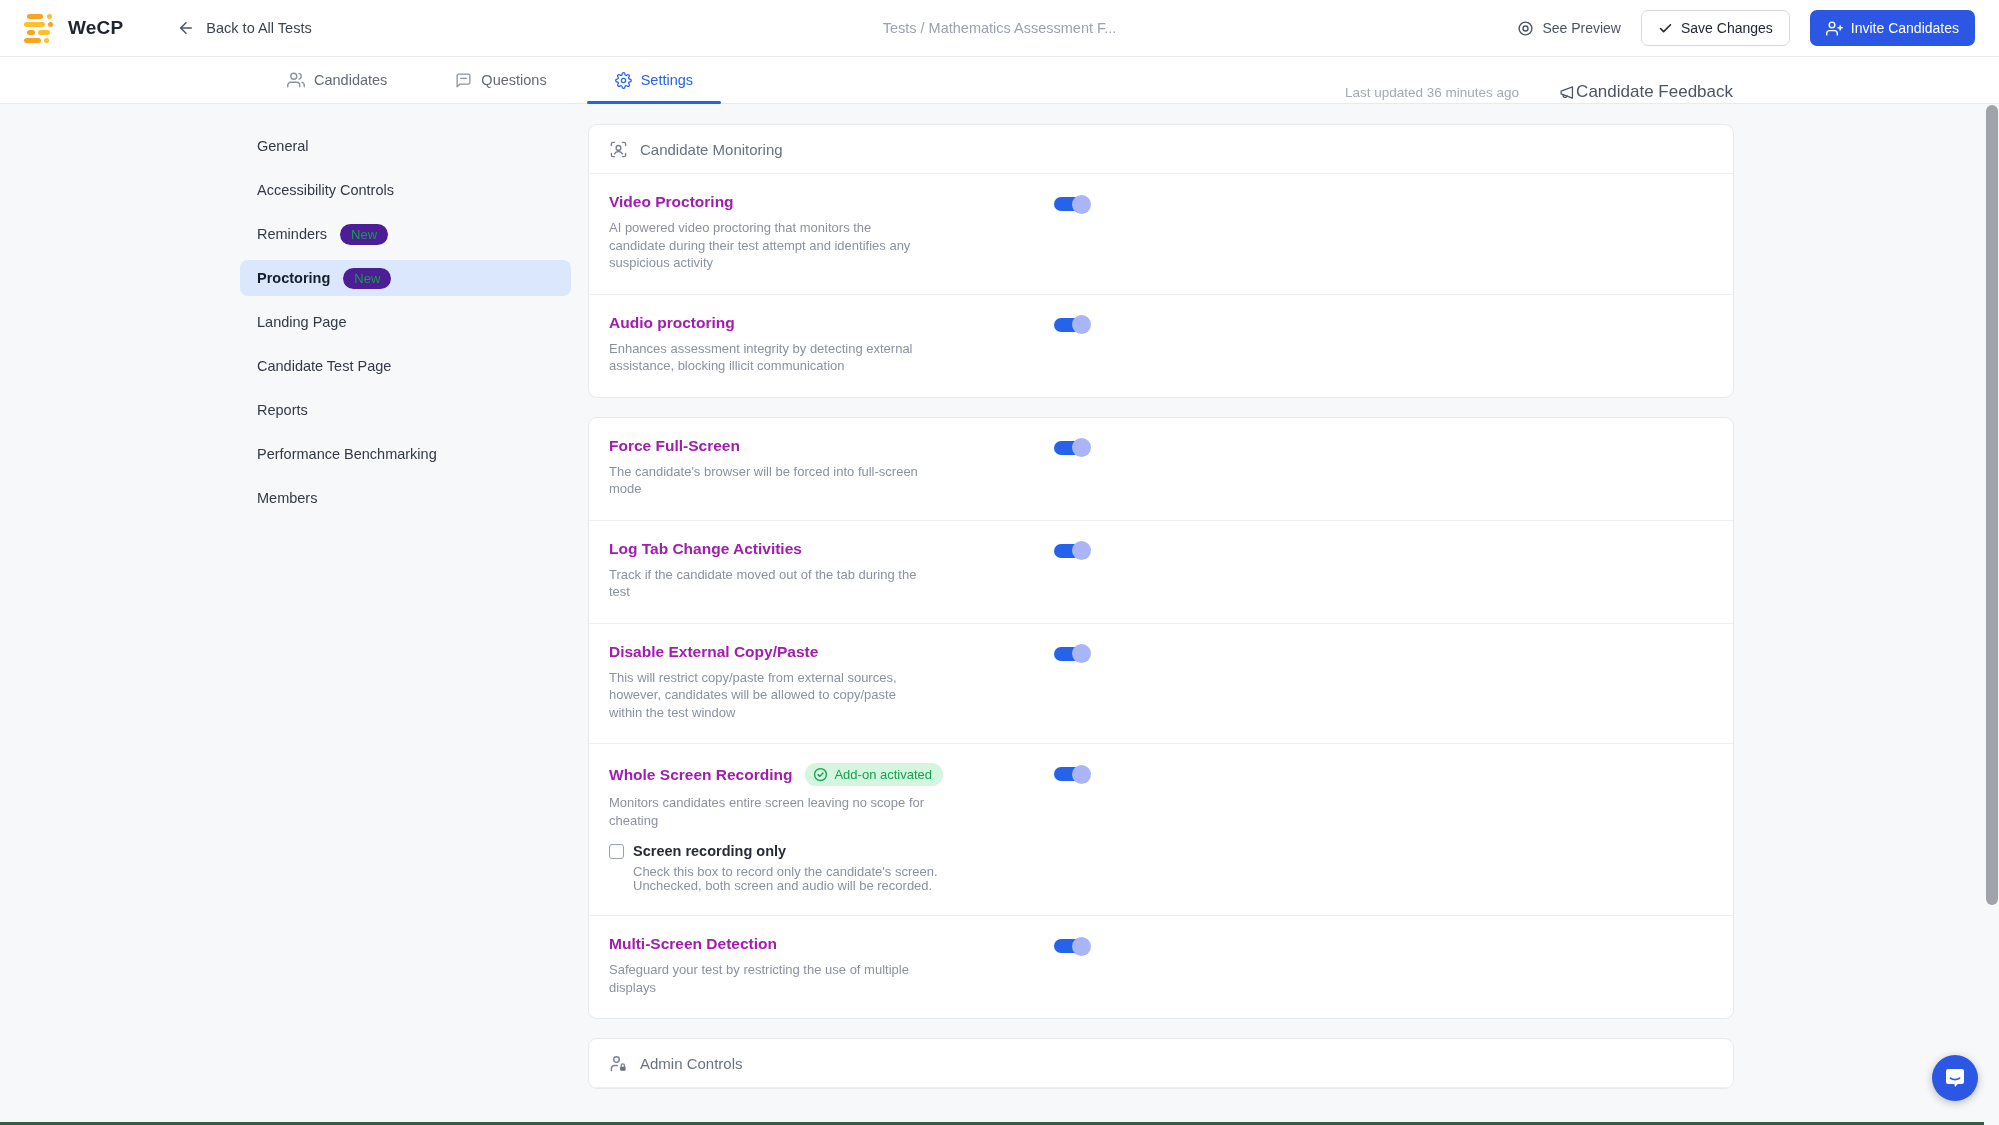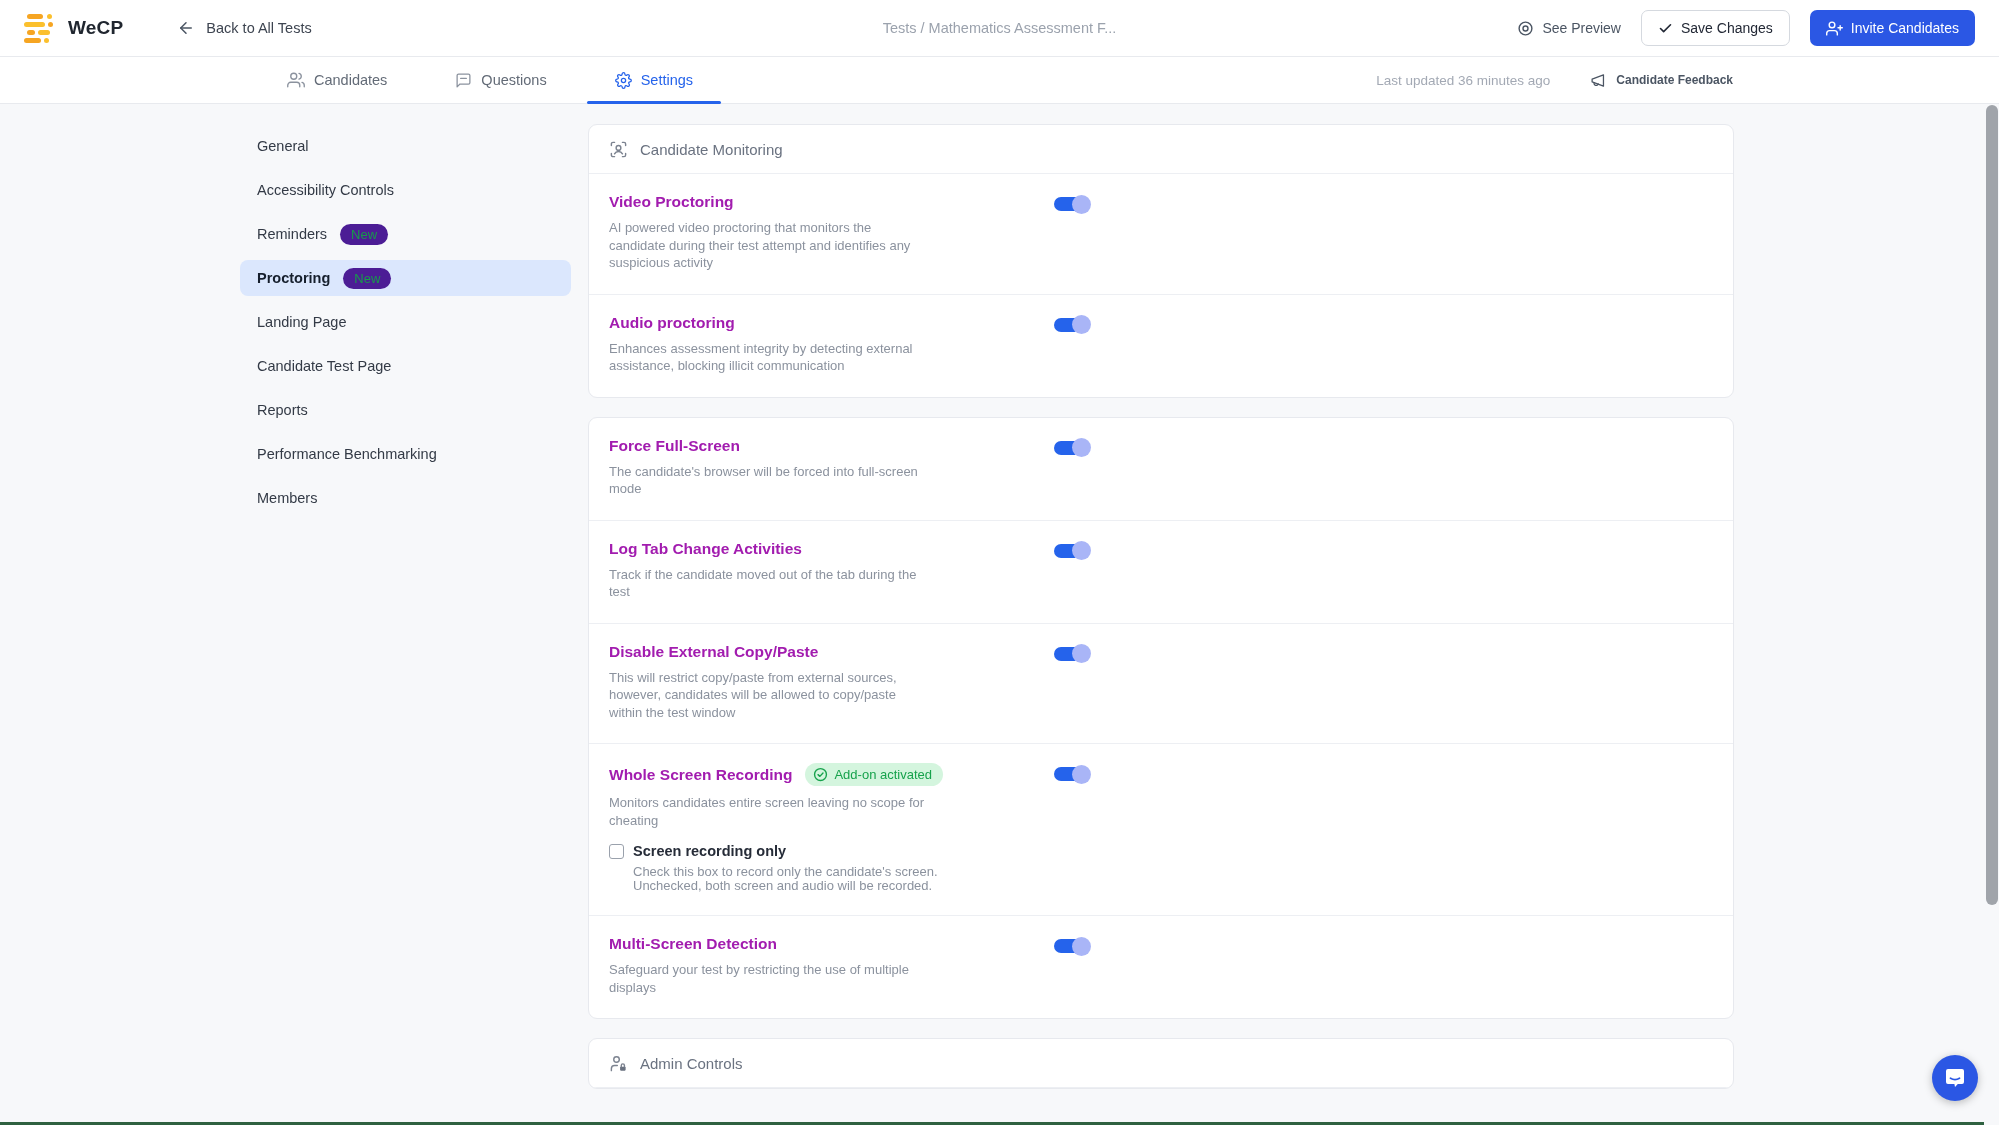--- a/index.html
+++ b/index.html
@@ -20,23 +20,23 @@
   .btn-save { background:#fff; border:1px solid #d5d9df; color:#222835; }
   .btn-invite { background:#2b57e4; color:#fff; }
 
   
   .tabbar { height:47px; background:#fff; border-bottom:1px solid #e8eaee; display:flex; align-items:stretch; padding-left:259px; position:relative; z-index:4; }
   .tab { display:flex; align-items:center; gap:9px; padding:0 28px; margin-right:12px; color:#636b77; font-size:14.5px; font-weight:400; position:relative; cursor:pointer; }
   .tab .icon svg { stroke:#8b929e; }
   .tab.active { color:#2563eb; }
   .tab.active .icon svg { stroke:#2563eb; }
   .tab.active::after { content:""; position:absolute; left:0; right:0; bottom:-1px; height:3px; background:#2563eb; border-radius:2px; }
-  .tab-meta { position:absolute; right:266px; top:0; height:100%; display:flex; align-items:center; gap:40px; }
+  .tab-meta { position:absolute; right:266px; top:12px; height:100%; display:flex; align-items:center; gap:40px; }
   .last-updated { color:#a3a9b4; font-size:13.5px; }
-  .feedback-link { display:flex; align-items:center; gap:9px; color:#4b5563; font-size:12px; cursor:pointer;font-weight:bold; }
+  .feedback-link { display:flex; align-items:center; color:#4b5563; font-size:17px; cursor:pointer; }
 
   
   .layout { position:relative; height:1021px; }
   .sidebar { position:absolute; left:240px; top:24px; width:331px; }
   .side-item { height:36px; margin-bottom:8px; display:flex; align-items:center; padding:0 17px; border-radius:8px; color:#333a46; font-size:14.5px; cursor:pointer; gap:13px; }
   .side-item.active { background:#dbe7fd; color:#161f2d; font-weight:700; }
   .badge-new { background:#4c1d95; color:#179a4b; font-size:13px; font-weight:400; padding:3px 11px; border-radius:999px; }
 
   .main { position:absolute; left:588px; top:20px; width:1146px; }
   .card { background:#fff; border:1px solid #e7e9ee; border-radius:9px; margin-bottom:19px; overflow:hidden; }

